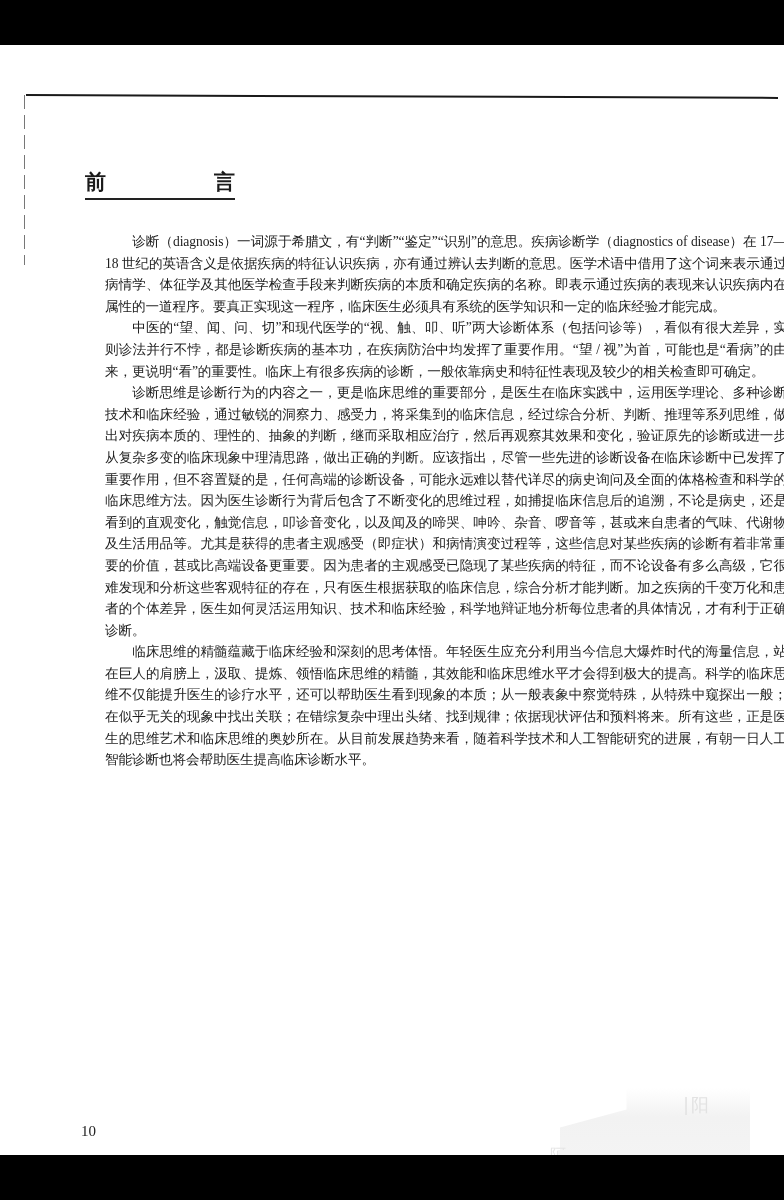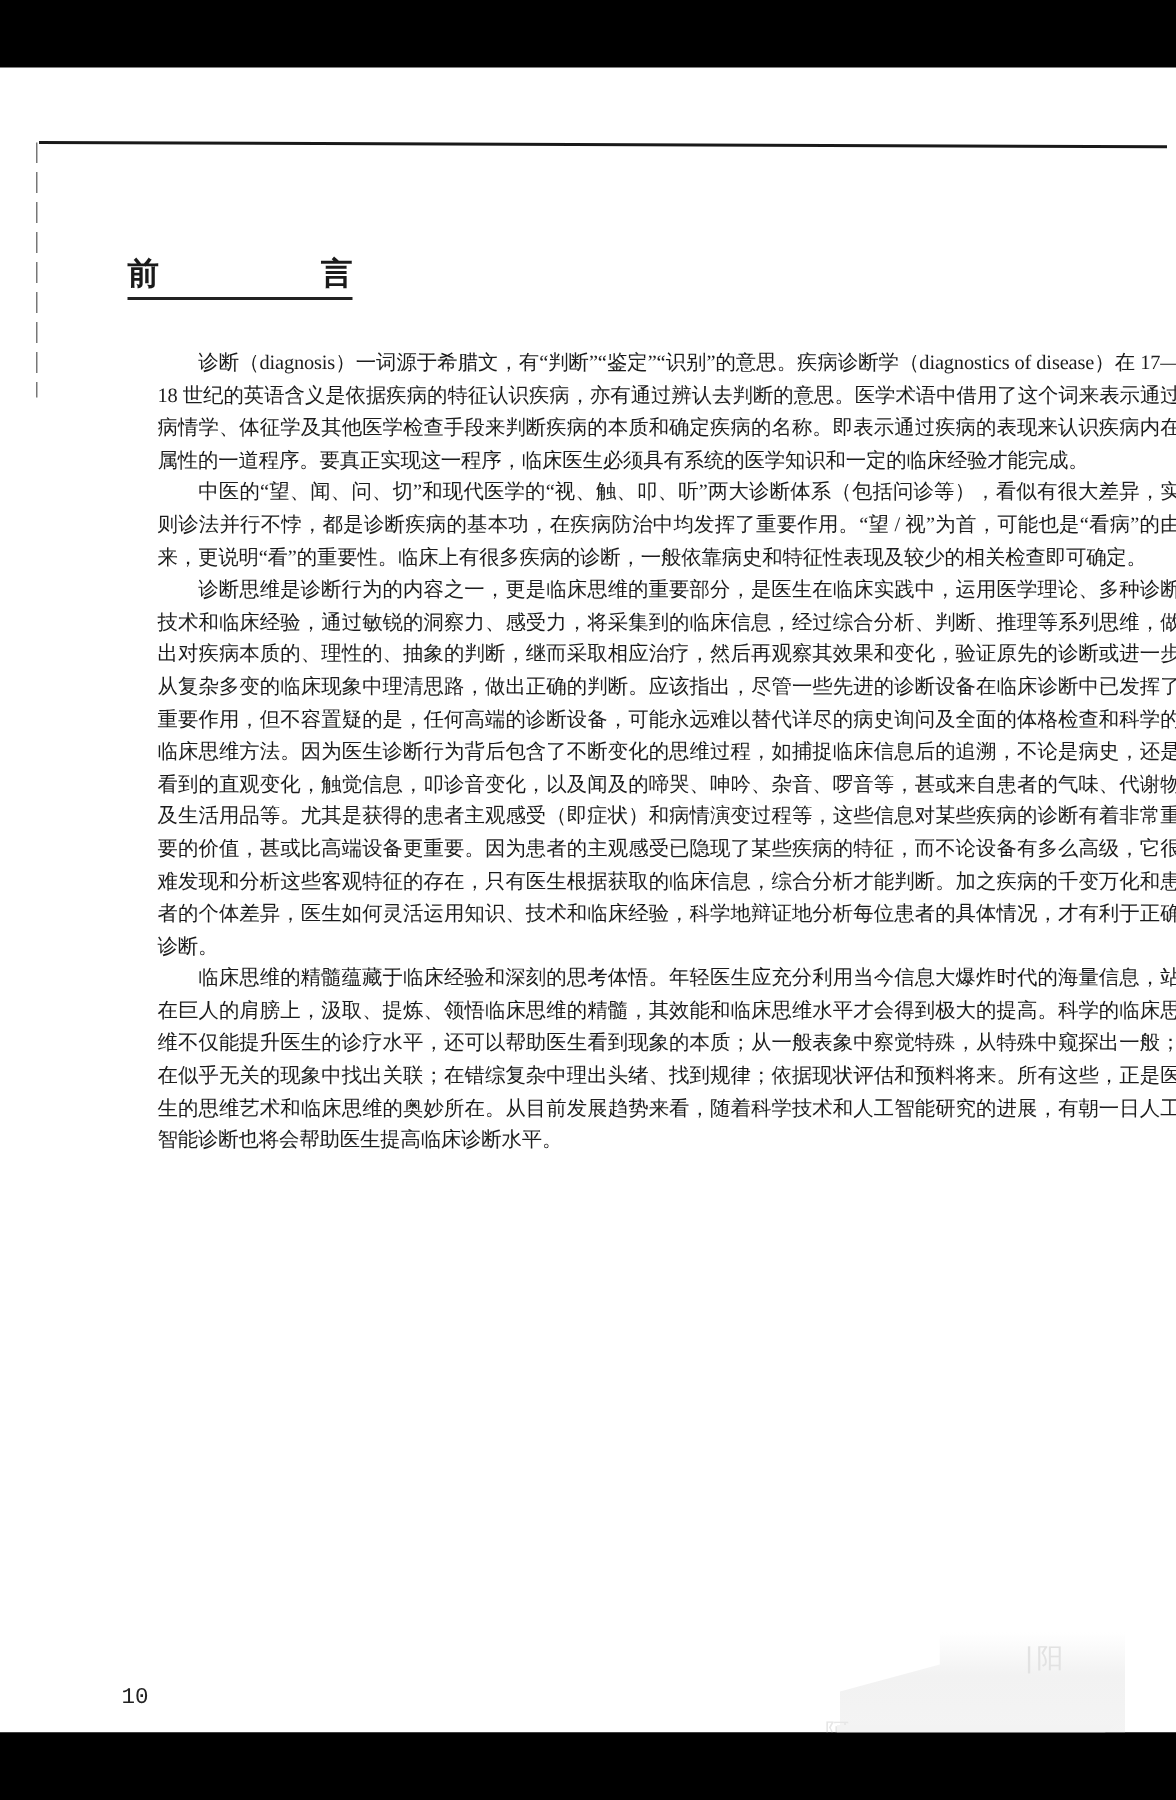--- a/index.html
+++ b/index.html
@@ -80,21 +80,21 @@
       margin-left: 20px;
     }
     .body-text p {
       margin: 0;
       text-indent: 2em;
     }
     .page-number {
       position: absolute;
       left: 81px;
       top: 1078px;
-      font-family: Liberation Mono, monospace;
+      font-family: Liberation Serif, serif;
       font-size: 15px;
       color: #222;
     }
     .overlay-fade {
       position: absolute;
       left: 560px;
       top: 1043px;
       width: 190px;
       height: 72px;
       background: linear-gradient(to bottom, rgba(250,250,250,0.0), #f2f2f2 40%, #f4f4f4);

